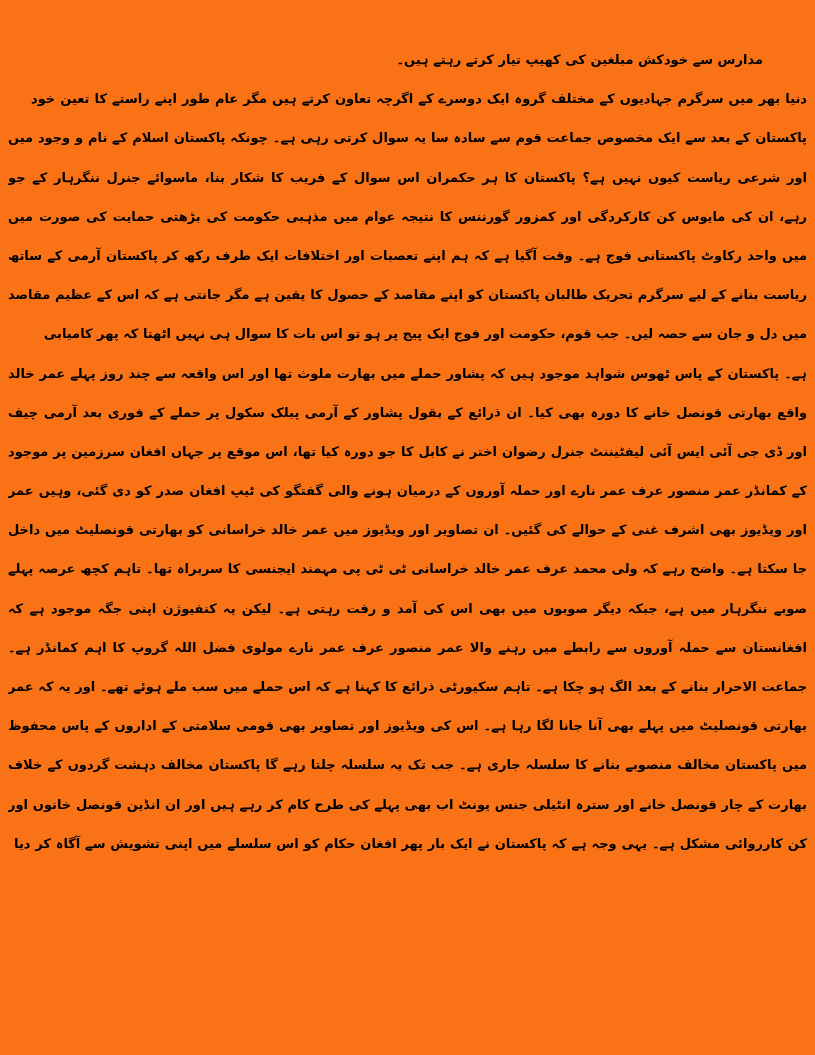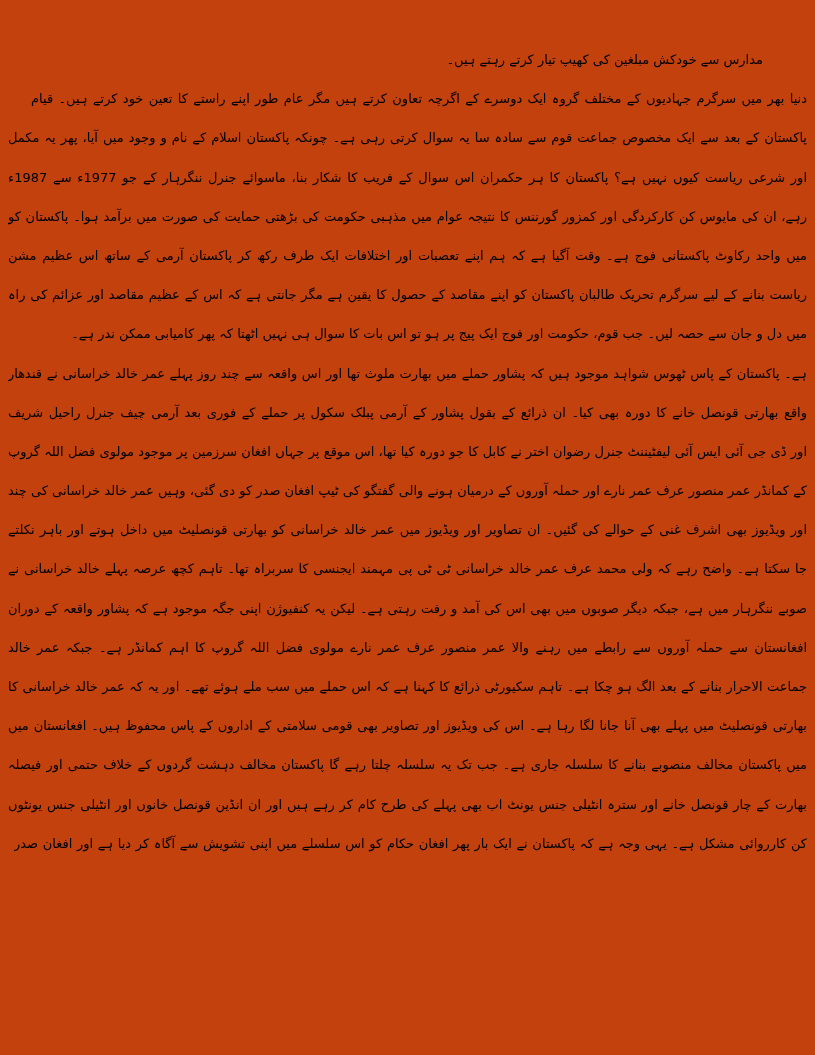--- a/index.html
+++ b/index.html
@@ -47,21 +47,21 @@
   .paragraph:last-child .line.para-end {
     text-align: justify;
     text-align-last: justify;
     padding-right: 0;
     margin-left: 6px;
   }
 </style>
 </head>
 <body>
 
-<div class="page" id="page" style="background: #c2410c;">
+<div class="page" id="page" style="background: #f97316; font-weight: bold;">
     <div class="paragraph">
       <div class="line para-end" style="color: rgb(0, 0, 0);">مدارس سے خودکش مبلغین کی کھیپ تیار کرتے رہتے ہیں۔</div>
     </div>
     <div class="paragraph">
       <div class="line" style="color: rgb(0, 0, 0); margin-left: 23px;">دنیا بھر میں سرگرم جہادیوں کے مختلف گروہ ایک دوسرے کے اگرچہ تعاون کرتے ہیں مگر عام طور اپنے راستے کا تعین خود کرتے ہیں۔ قیام</div>
       <div class="line" style="color: rgb(0, 0, 0);">پاکستان کے بعد سے ایک مخصوص جماعت قوم سے سادہ سا یہ سوال کرتی رہی ہے۔ چونکہ پاکستان اسلام کے نام و وجود میں آیا، پھر یہ مکمل اسلامی</div>
       <div class="line" style="color: rgb(0, 0, 0);">اور شرعی ریاست کیوں نہیں ہے؟ پاکستان کا ہر حکمران اس سوال کے فریب کا شکار بنا، ماسوائے جنرل ننگرہار کے جو 1977ء سے 1987ء</div>
       <div class="line" style="color: rgb(0, 0, 0);">رہے، ان کی مایوس کن کارکردگی اور کمزور گورننس کا نتیجہ عوام میں مذہبی حکومت کی بڑھتی حمایت کی صورت میں برآمد ہوا۔ پاکستان کو خالص شرعی</div>
       <div class="line" style="color: rgb(0, 0, 0);">میں واحد رکاوٹ پاکستانی فوج ہے۔ وقت آگیا ہے کہ ہم اپنے تعصبات اور اختلافات ایک طرف رکھ کر پاکستان آرمی کے ساتھ اس عظیم مشن</div>
       <div class="line" style="color: rgb(0, 0, 0);">ریاست بنانے کے لیے سرگرم تحریک طالبان پاکستان کو اپنے مقاصد کے حصول کا یقین ہے مگر جانتی ہے کہ اس کے عظیم مقاصد اور عزائم کی راہ</div>

